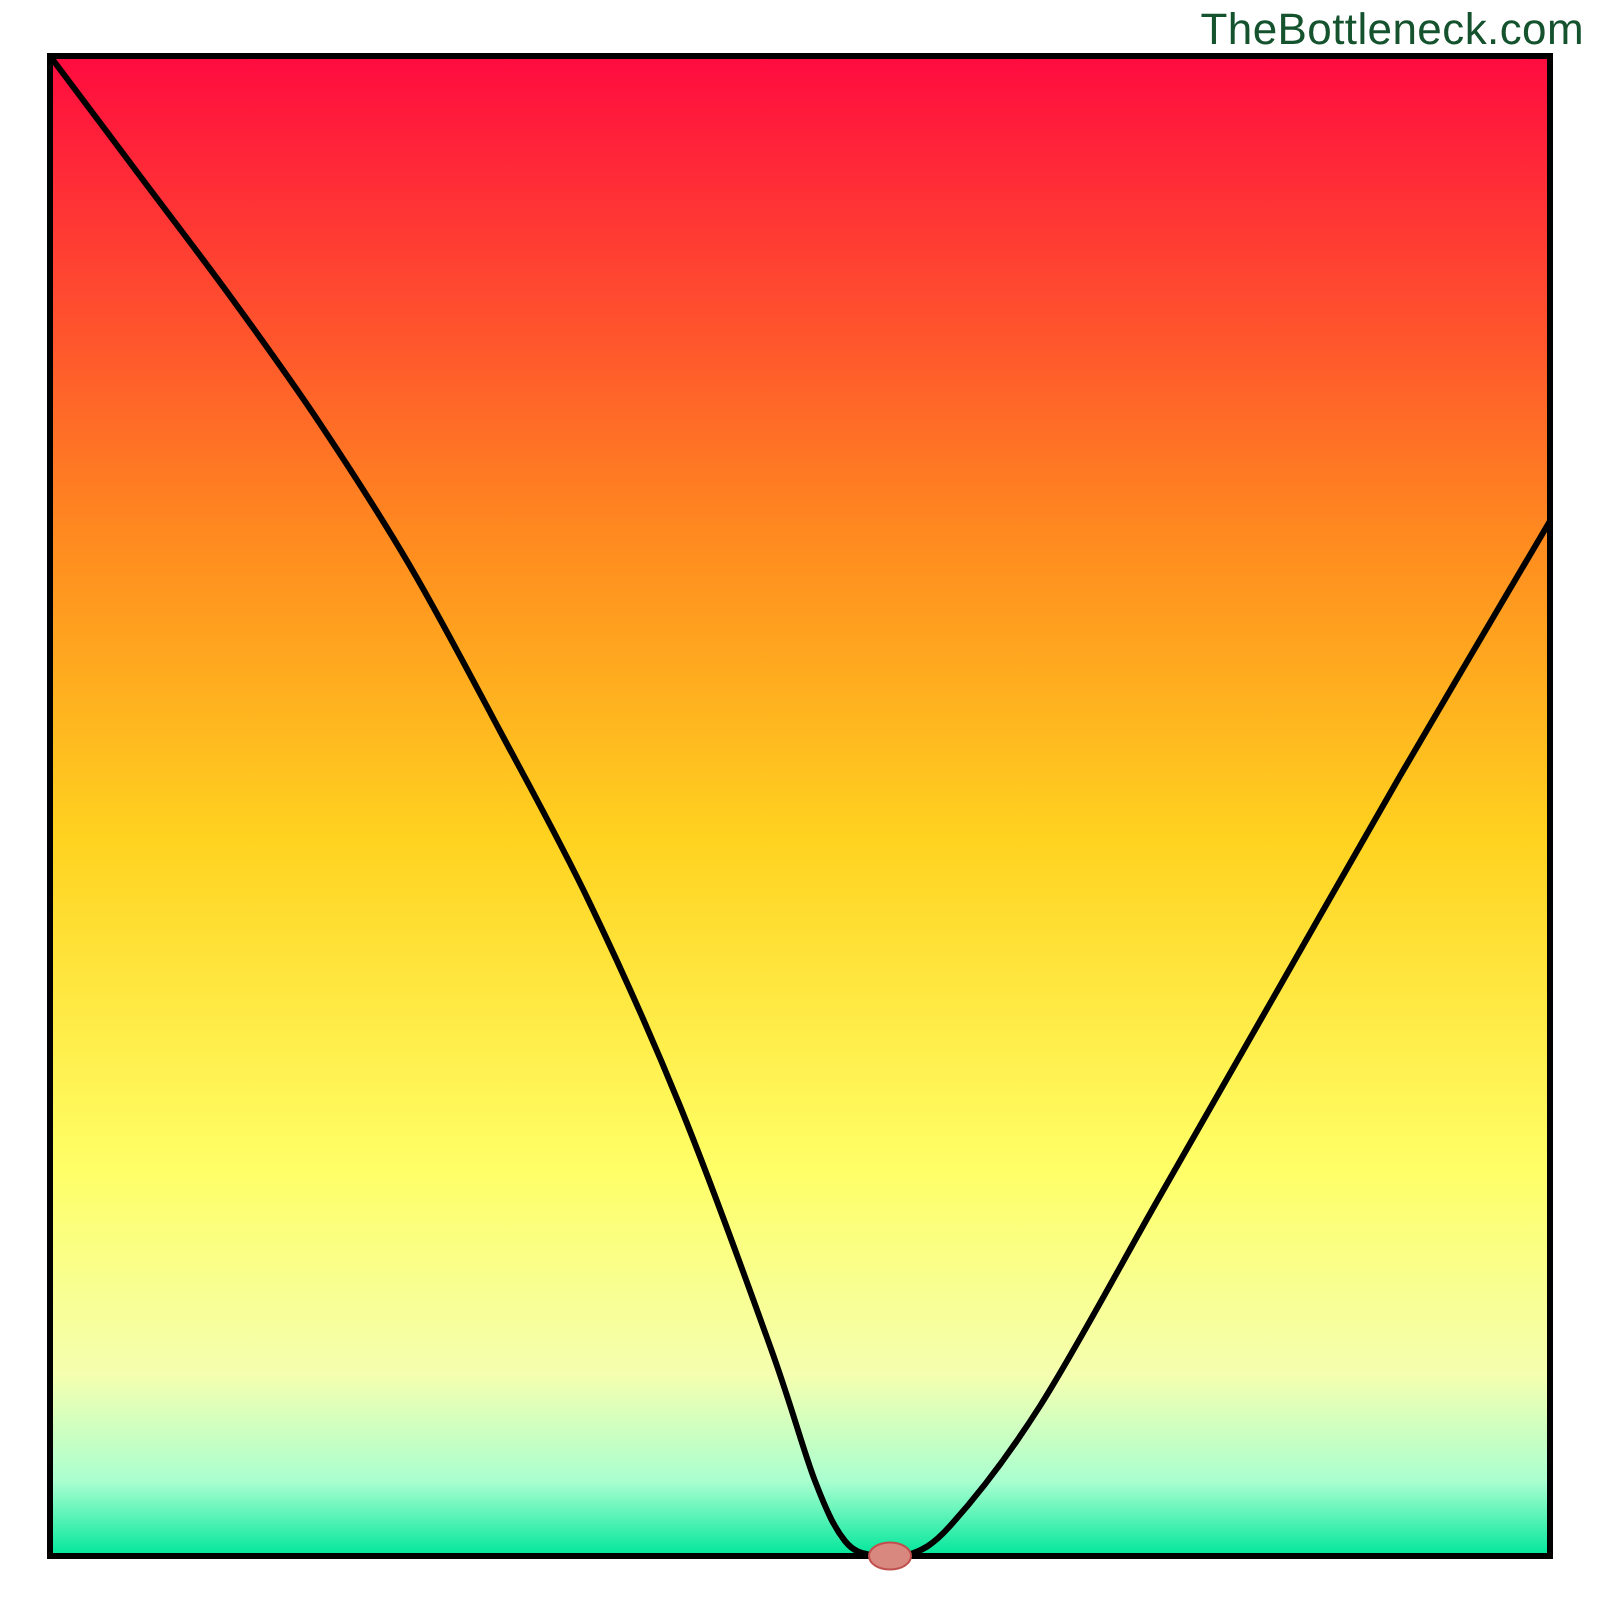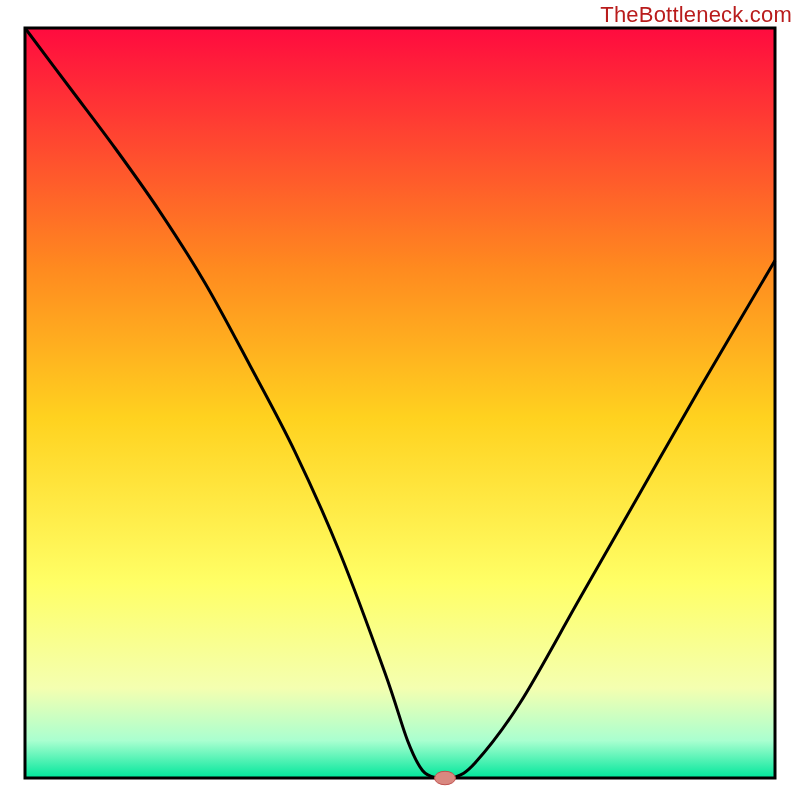--- a/index.html
+++ b/index.html
@@ -14,21 +14,21 @@
     position: relative;
     width: 800px;
     height: 800px;
   }
   .watermark {
     position: absolute;
     top: 2px;
     right: 8px;
     font-size: 22px;
     font-weight: 500;
-    color: #b91c1c;
+    color: #14532d;
     letter-spacing: 0.2px;
     z-index: 10;
   }
   svg.plot {
     position: absolute;
     left: 0;
     top: 0;
     width: 800px;
     height: 800px;
     display: block;

